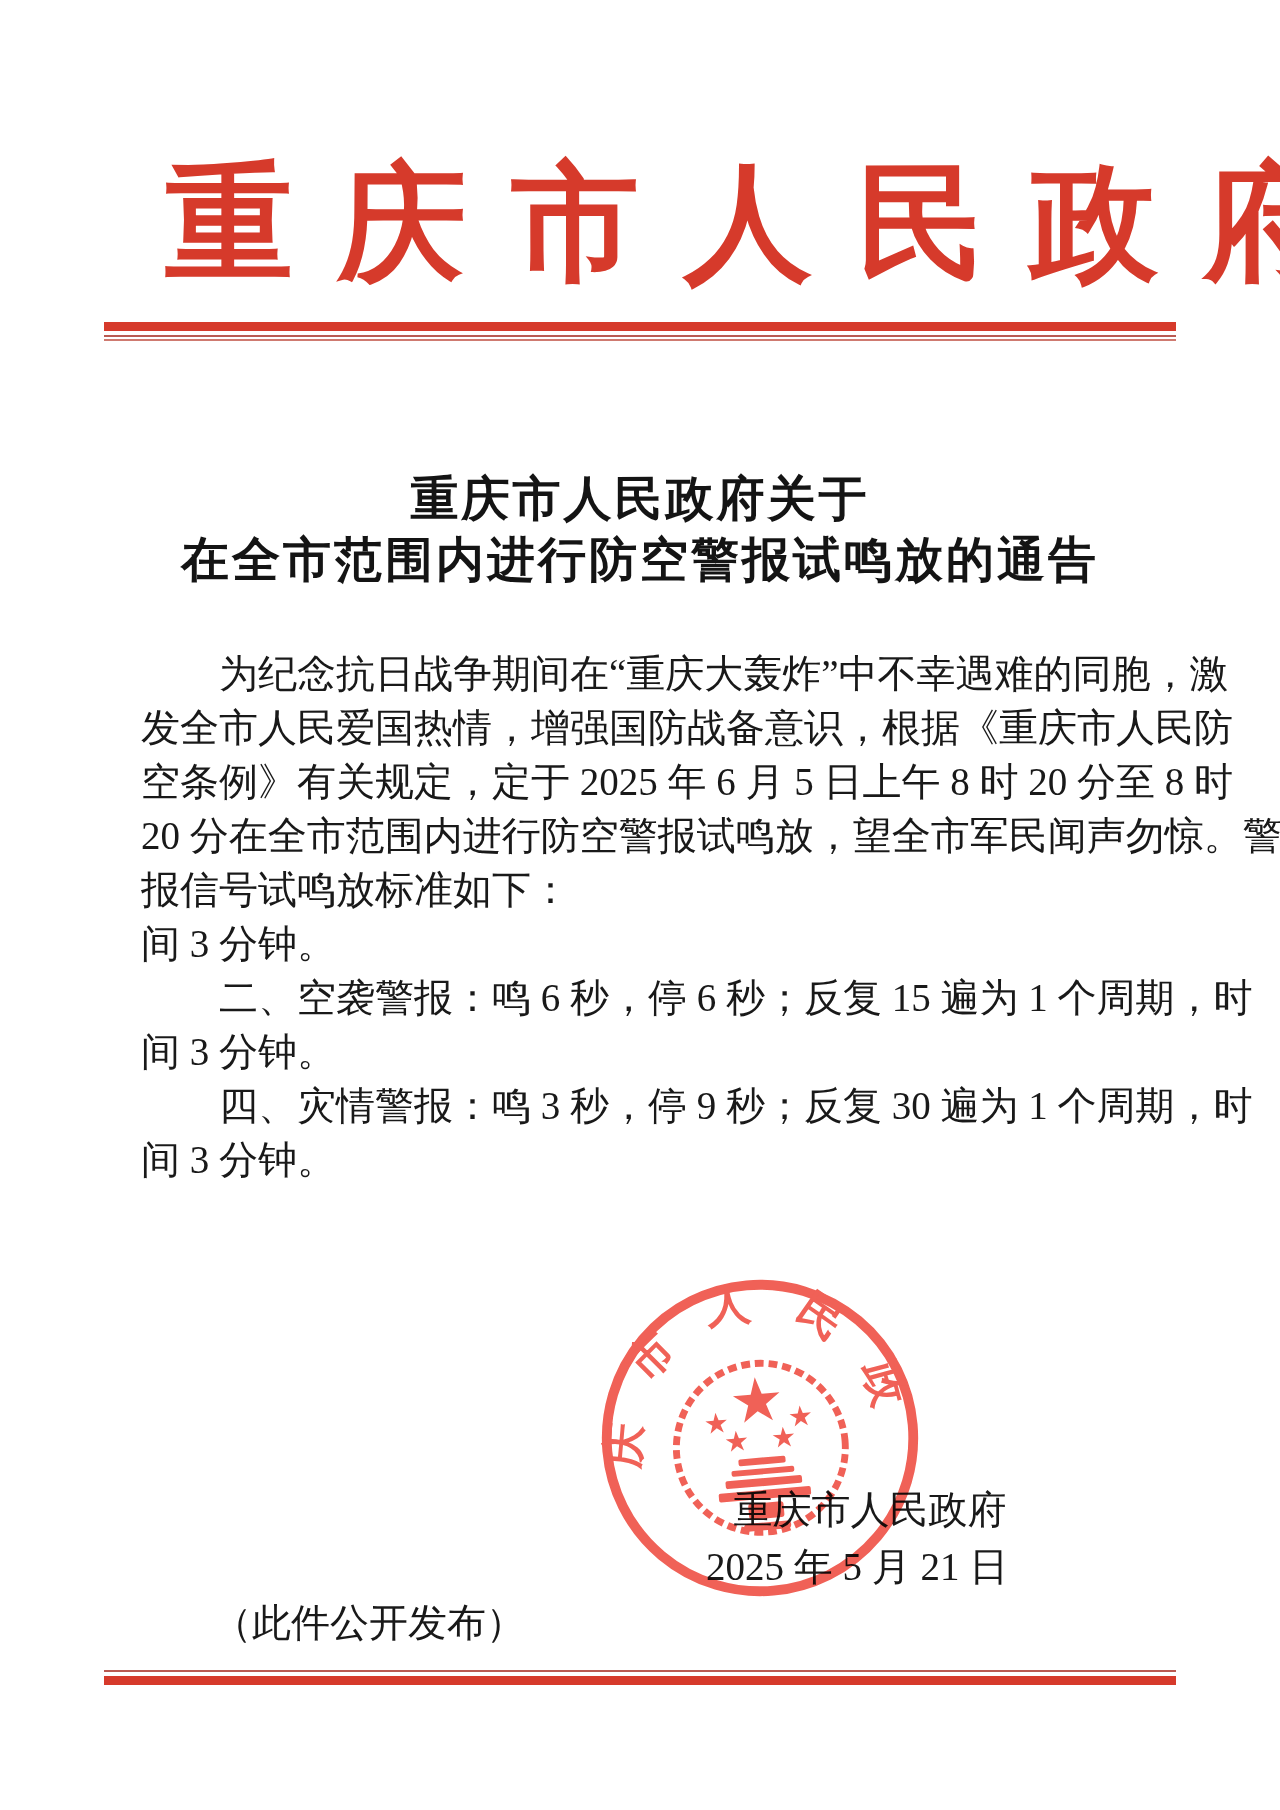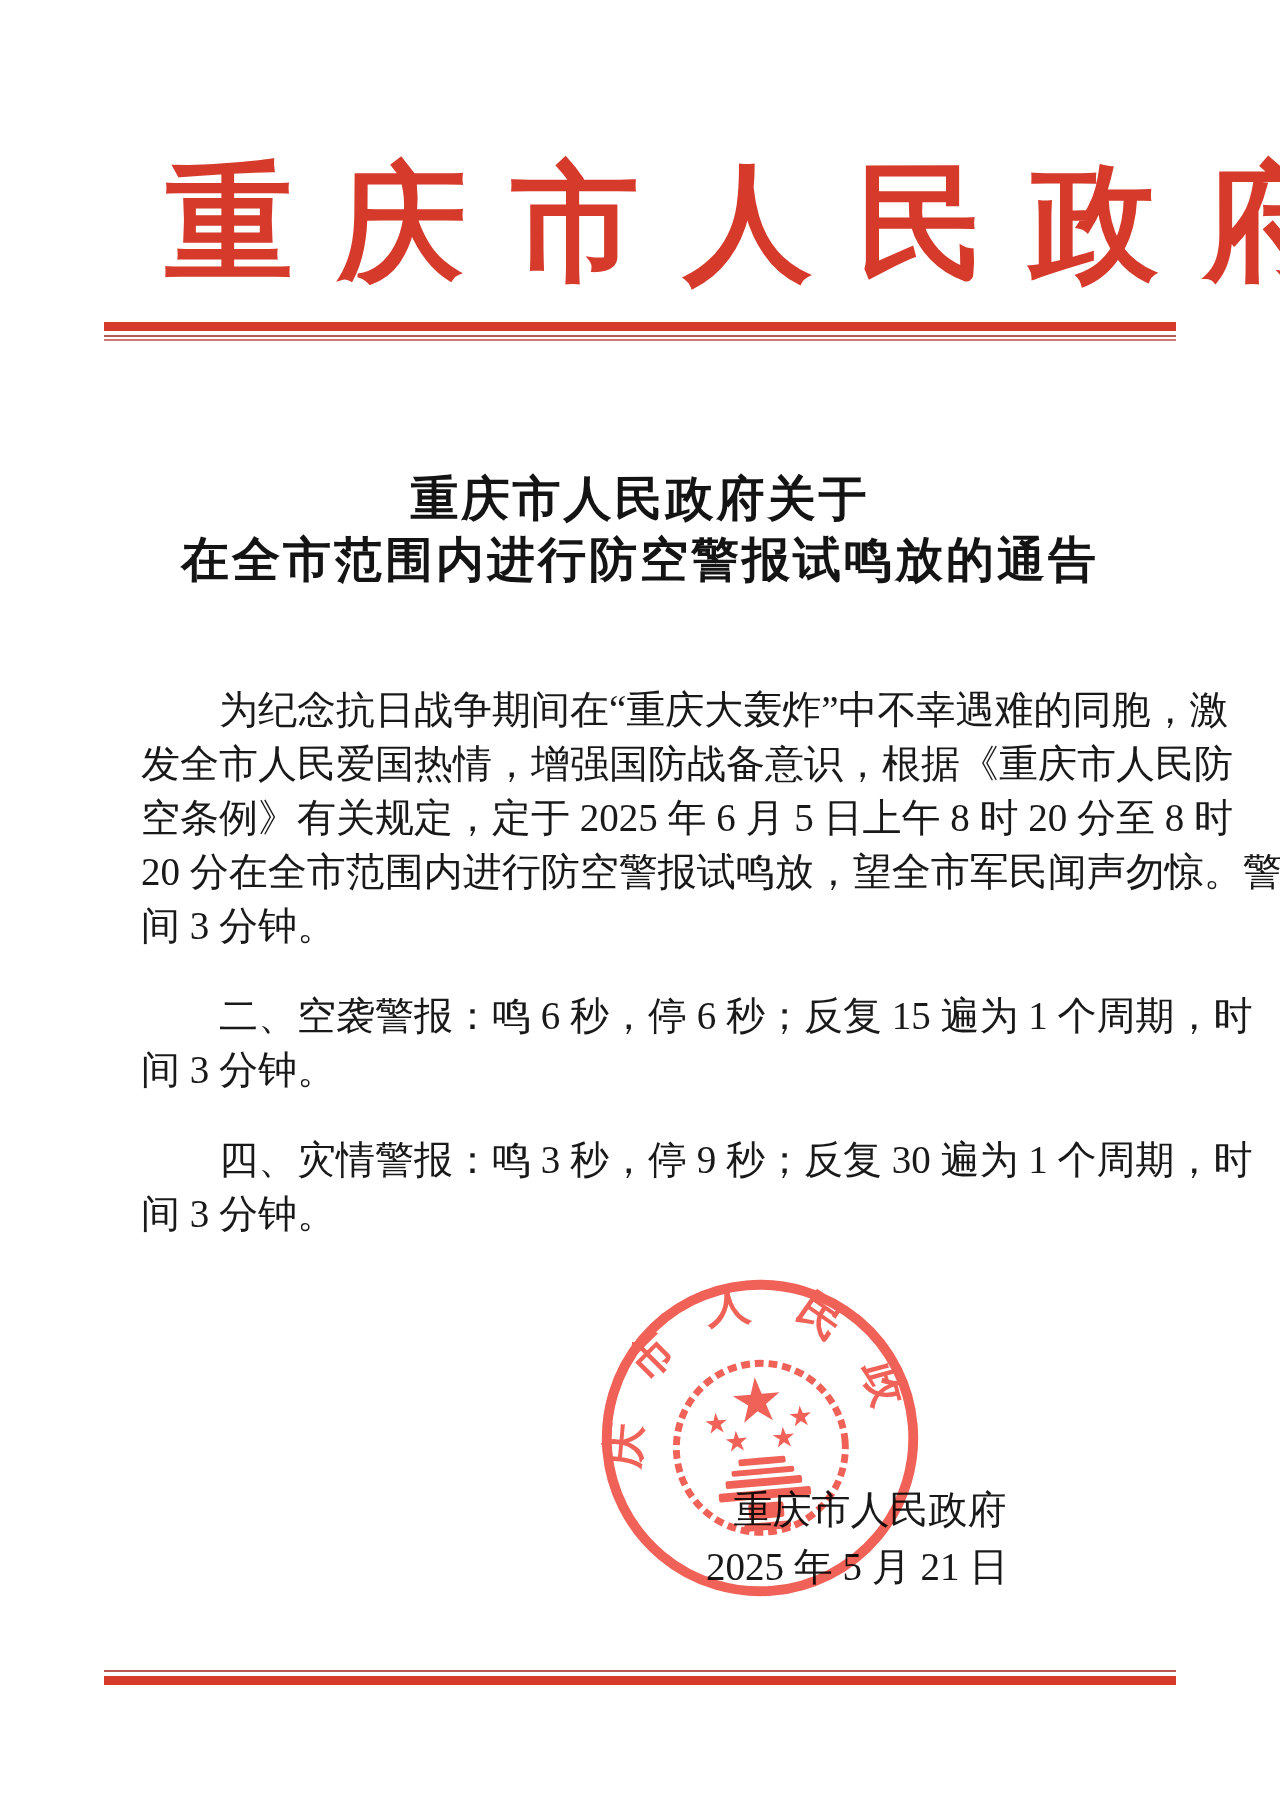--- a/index.html
+++ b/index.html
@@ -27,21 +27,21 @@
   .doc-title{
     position:absolute;top:468px;left:120px;width:1040px;text-align:center;
     color:#141414;font-size:48px;line-height:61px;font-weight:600;letter-spacing:3px;
   }
   
   .body-text{
     position:absolute;top:647px;left:141px;width:1030px;
     color:#191919;font-size:39px;line-height:54px;
   }
   .body-line{height:54px;white-space:nowrap;}
-  .indent{text-indent:78px;margin-top:36px;}
+  .indent{text-indent:78px;}
   
   .sign-issuer{
     position:absolute;top:1483px;left:620px;width:500px;text-align:center;
     color:#191919;font-size:39px;white-space:nowrap;
   }
   .sign-date{
     position:absolute;top:1540px;left:607px;width:500px;text-align:center;
     color:#191919;font-size:39px;white-space:nowrap;
   }
   .footer-note{
@@ -70,30 +70,32 @@
   <div class="doc-title">
     <div>重庆市人民政府关于</div>
     <div>在全市范围内进行防空警报试鸣放的通告</div>
   </div>
 
   <div class="body-text">
     <div class="body-line indent">为纪念抗日战争期间在“重庆大轰炸”中不幸遇难的同胞，激</div>
     <div class="body-line">发全市人民爱国热情，增强国防战备意识，根据《重庆市人民防</div>
     <div class="body-line">空条例》有关规定，定于 2025 年 6 月 5 日上午 8 时 20 分至 8 时</div>
     <div class="body-line">20 分在全市范围内进行防空警报试鸣放，望全市军民闻声勿惊。警</div>
+    <div class="body-line">报信号试鸣放标准如下：</div>
     <div class="body-line">间 3 分钟。</div>
     <div class="body-line indent">二、空袭警报：鸣 6 秒，停 6 秒；反复 15 遍为 1 个周期，时</div>
     <div class="body-line">间 3 分钟。</div>
     <div class="body-line indent">四、灾情警报：鸣 3 秒，停 9 秒；反复 30 遍为 1 个周期，时</div>
     <div class="body-line">间 3 分钟。</div>
   </div>
 
   <div class="sign-issuer">重庆市人民政府</div>
   <div class="sign-date">2025 年 5 月 21 日</div>
 
+  <div class="footer-note">（此件公开发布）</div>
 
   <div class="rule rule-bottom">
     <div class="thin-a"></div>
     <div class="bar"></div>
   </div>
 
   <svg class="seal" viewBox="0 0 340 340">
     <defs>
       <path id="star" d="M0,-10 L2.25,-3.09 L9.51,-3.09 L3.63,1.18 L5.88,8.09 L0,3.82 L-5.88,8.09 L-3.63,1.18 L-9.51,-3.09 L-2.25,-3.09 Z"></path>
       <path id="sealArc" d="M 55.4 211.7 A 122 122 0 1 1 284.6 211.7" fill="none"></path>

